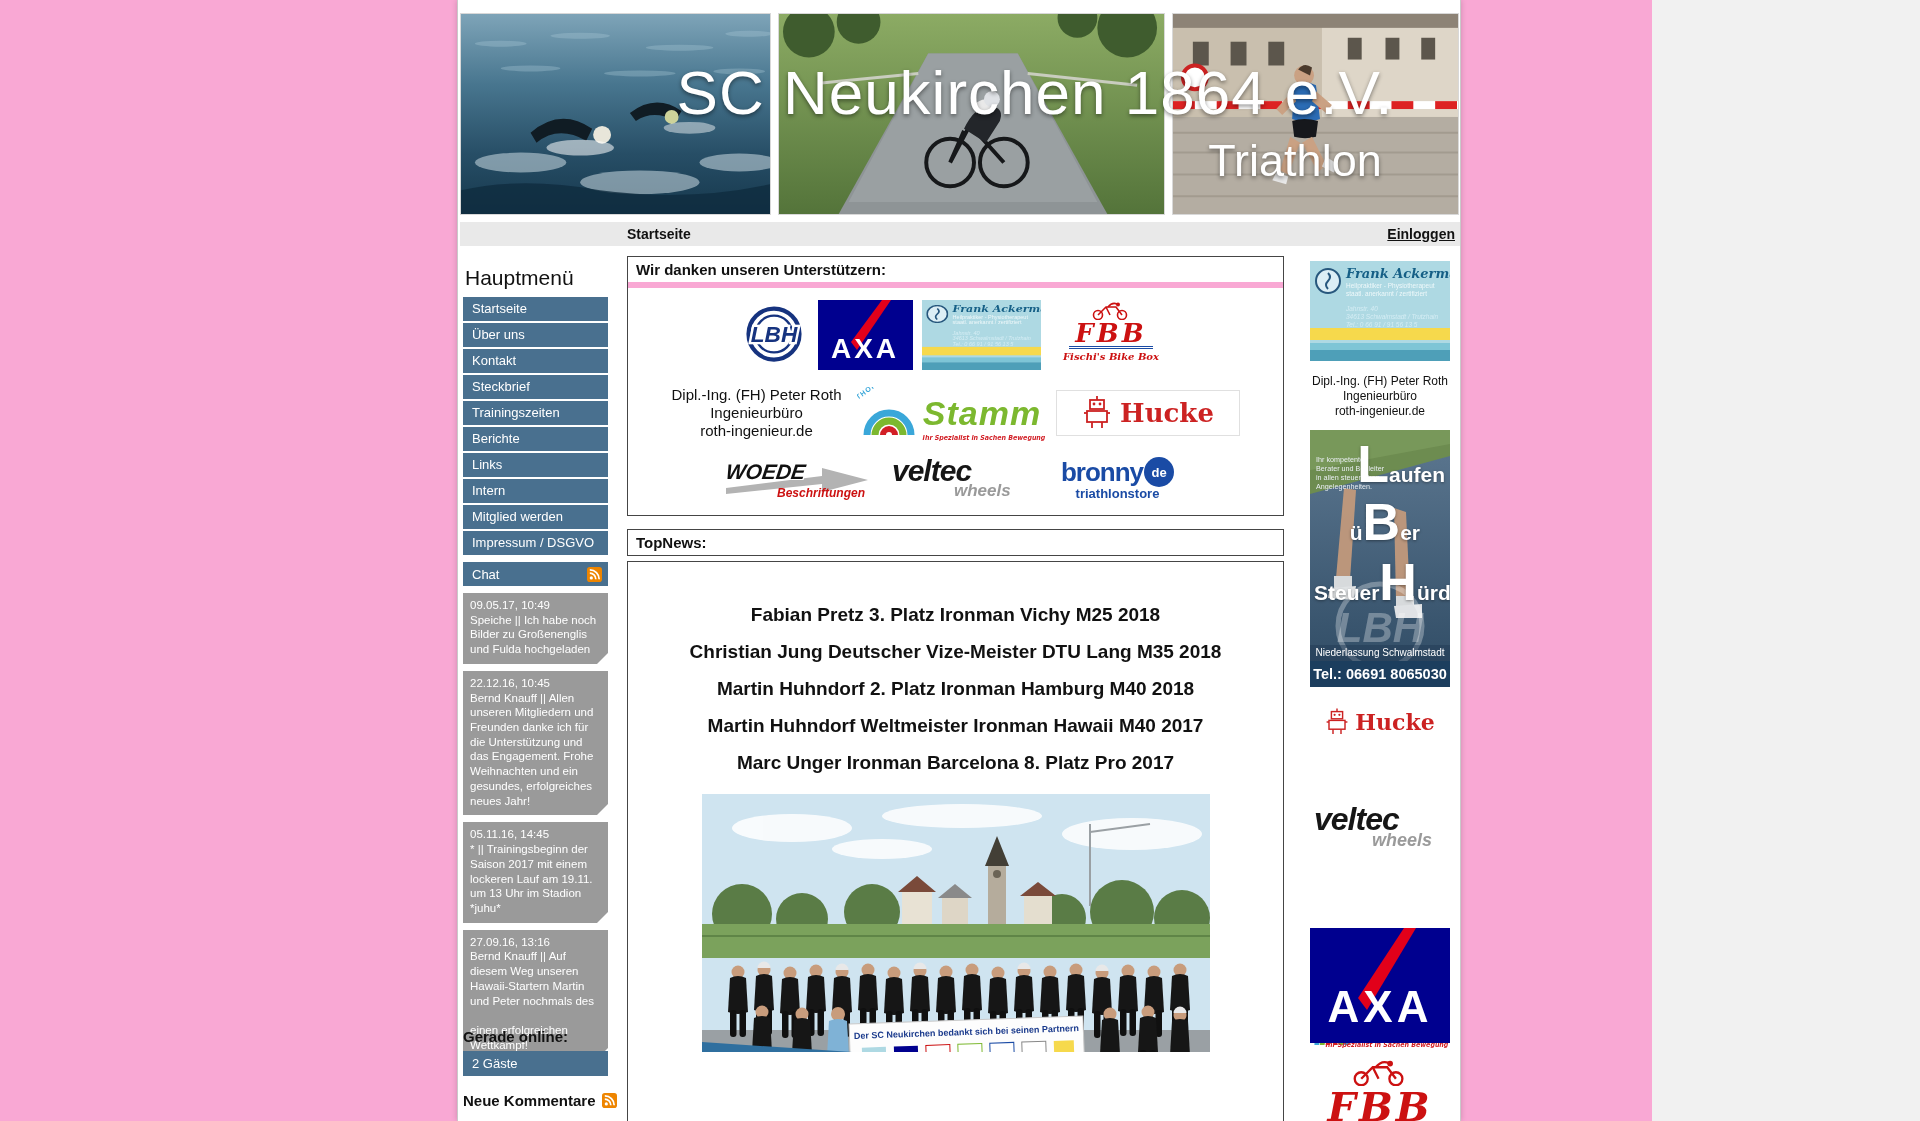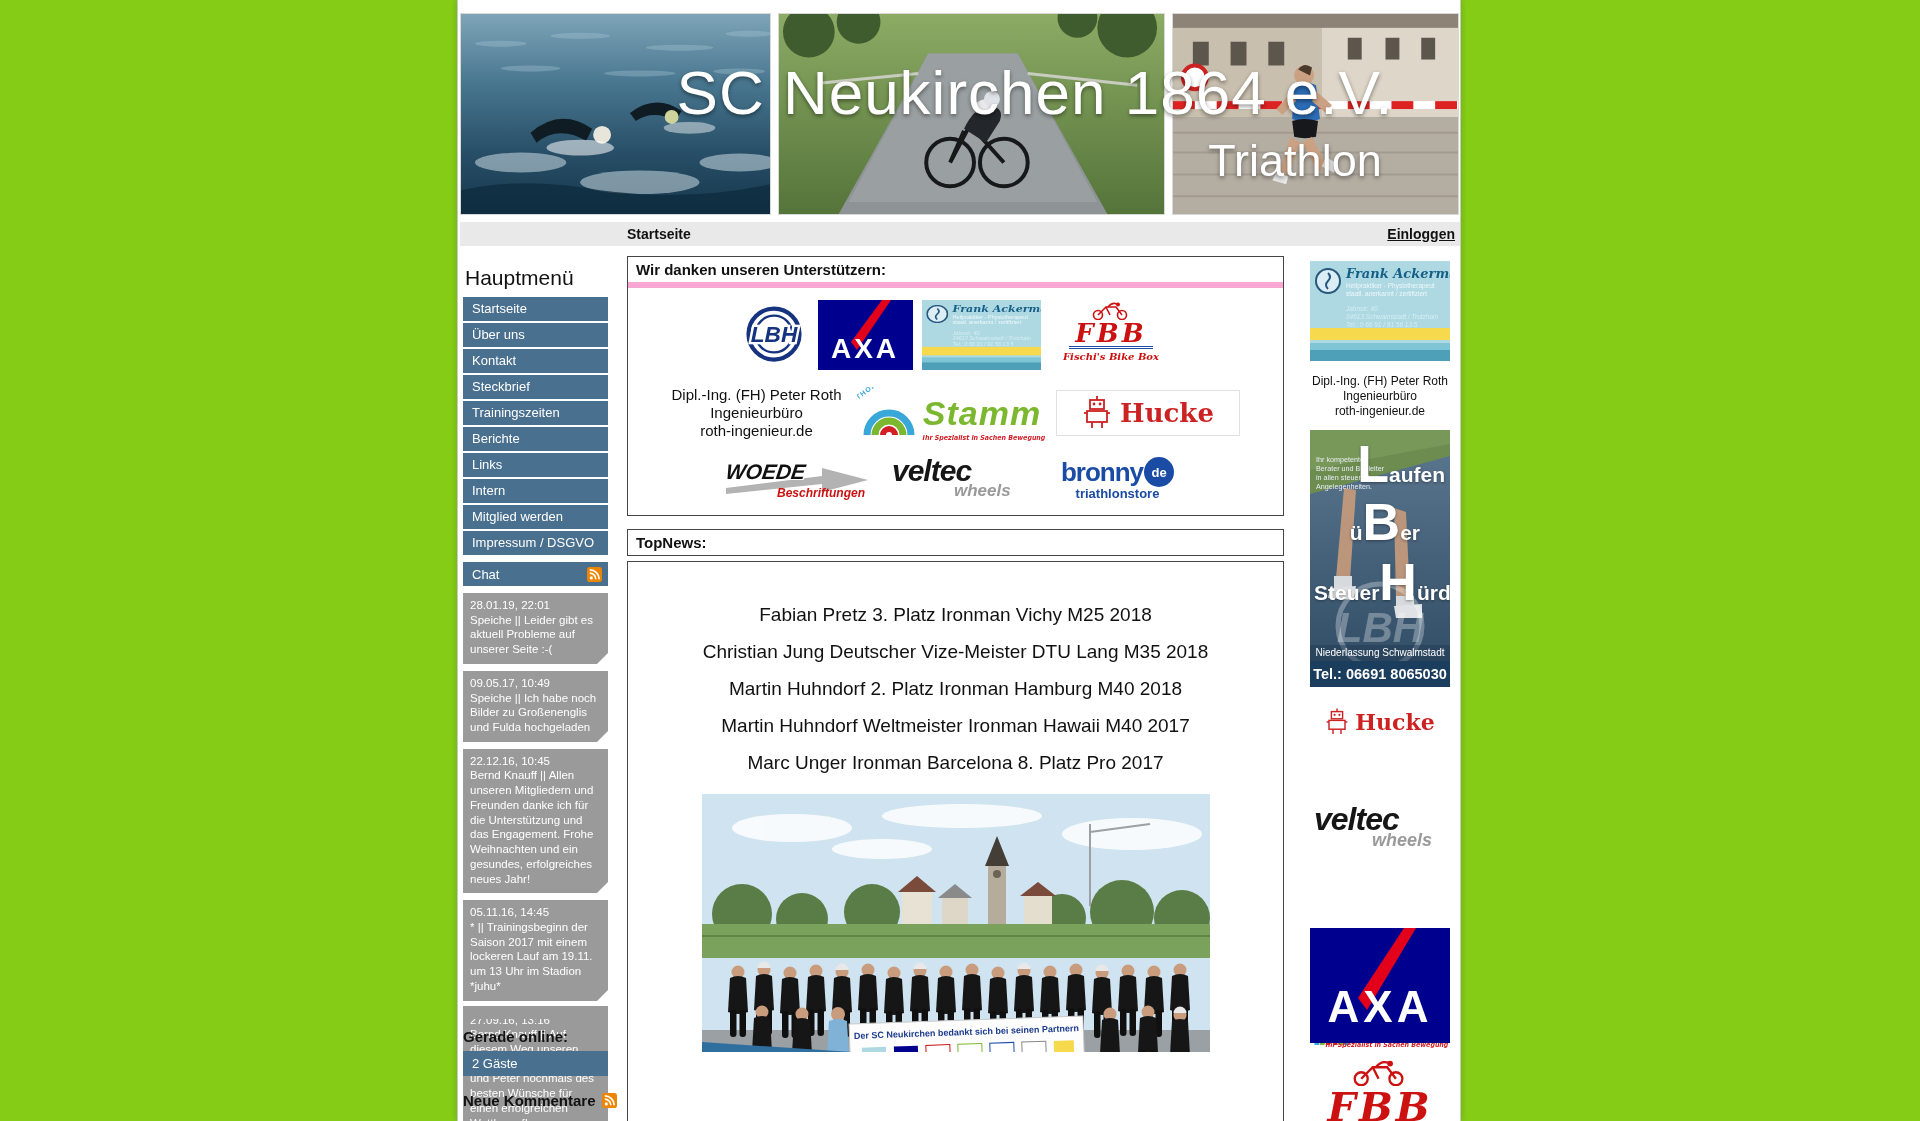--- a/index.html
+++ b/index.html
@@ -1,17 +1,17 @@
 <!DOCTYPE html>
 <html><head>
 <meta charset="utf-8">
 <style>
   *{box-sizing:border-box;margin:0;padding:0}
   html,body{background:#f1f1f1;font-family:"Liberation Sans","DejaVu Sans",sans-serif}
-  .page{position:relative;width:1920px;height:1121px;overflow:hidden;background:#84cc16}
+  .page{position:relative;width:1652px;height:1121px;overflow:hidden;background:#f9a8d4}
   .content{position:absolute;left:457px;top:0;width:1004px;height:1121px;background:#fff;
            border-left:1px solid #c9c9c9;border-right:1px solid #c9c9c9;box-shadow:0 0 6px rgba(0,0,0,.18)}
   
   .hdr{position:absolute;top:13px;left:2px;width:1000px;height:202px;display:flex;gap:7px}
   .photo{height:202px;border:1px solid #d8d8d8;overflow:hidden;position:relative;background:#9db4c2}
   .photo svg{display:block;width:100%;height:100%}
   .p1{width:311px}.p2{width:387px}.p3{width:287px}
   .site-title{position:absolute;top:44px;left:170px;width:810px;text-align:center;color:#fff;
               font-size:62px;letter-spacing:1px;text-shadow:0 2px 4px rgba(0,0,0,.45);white-space:nowrap}
   .site-sub{position:absolute;top:122px;left:700px;width:270px;text-align:center;color:#fff;
@@ -97,21 +97,21 @@
             transform:scale(.72);transform-origin:0 0;white-space:nowrap}
   .ack .s1{position:absolute;left:0;right:0;bottom:21px;height:12px;background:#f6d94c}
   .ack .s2{position:absolute;left:0;right:0;bottom:11px;height:7px;background:#7ec5d6}
   .ack .s3{position:absolute;left:0;right:0;bottom:0;height:11px;background:#4e9fb8}
   .ack-sm-wrap{width:119px;height:70px;overflow:hidden;cursor:pointer}
   .ack-sm-wrap .ack{transform:scale(.85,.7);transform-origin:0 0}
   
   .tn-head{margin-top:13px}
   .news-box{margin-top:5px;height:564px;overflow:hidden}
   .headlines{padding-top:42px}
-  .hl{text-align:center;font-size:19px;font-weight:normal;color:#111;margin-bottom:15px}
+  .hl{text-align:center;font-size:19px;font-weight:bold;color:#111;margin-bottom:15px}
   .team-photo{width:508px;height:258px;margin:20px auto 0;overflow:hidden}
   .team-photo svg{display:block;width:508px;height:320px}
   
   .rb{position:absolute;left:0;width:140px}
   .lbh-banner{position:relative;height:257px;overflow:hidden;cursor:pointer;background:#3c5a74}
   .lbh-banner svg.bg{position:absolute;inset:0;width:140px;height:257px}
   .lbh-blurb{position:absolute;left:6px;top:26px;color:#e9eef2;font-size:9px;line-height:11px;
              transform:scale(.8);transform-origin:0 0}
   .lbh-w{position:absolute;color:#fff;font-weight:bold;text-shadow:0 1px 3px rgba(0,0,0,.4);white-space:nowrap}
   .big{font-size:52px;line-height:40px}.sml{font-size:21px}
@@ -274,24 +274,20 @@
           <svg viewBox="0 0 16 16">
                 <rect width="16" height="16" rx="3" fill="#EE8500"></rect>
           <circle cx="4.6" cy="11.6" r="1.7" fill="#fff"></circle>
           <path d="M3,6.6 A6.4,6.4 0 0 1 9.4,13" stroke="#fff" stroke-width="1.8" fill="none"></path>
           <path d="M3,3 A10,10 0 0 1 13,13" stroke="#fff" stroke-width="1.8" fill="none"></path>
               </svg>
         </span>
       </div>
 
       <div class="chat-msg">
-        <div>28.01.19, 22:01</div>
-        <div>Speiche || Leider gibt es aktuell Probleme auf unserer Seite :-(</div>
-      </div>
-      <div class="chat-msg">
         <div>09.05.17, 10:49</div>
         <div>Speiche || Ich habe noch Bilder zu Großenenglis und Fulda hochgeladen</div>
       </div>
       <div class="chat-msg">
         <div>22.12.16, 10:45</div>
         <div>Bernd Knauff || Allen unseren Mitgliedern und Freunden danke ich für die Unterstützung und das Engagement. Frohe Weihnachten und ein gesundes, erfolgreiches neues Jahr!</div>
       </div>
       <div class="chat-msg">
         <div>05.11.16, 14:45</div>
         <div>* || Trainingsbeginn der Saison 2017 mit einem lockeren Lauf am 19.11. um 13 Uhr im Stadion *juhu*</div>

